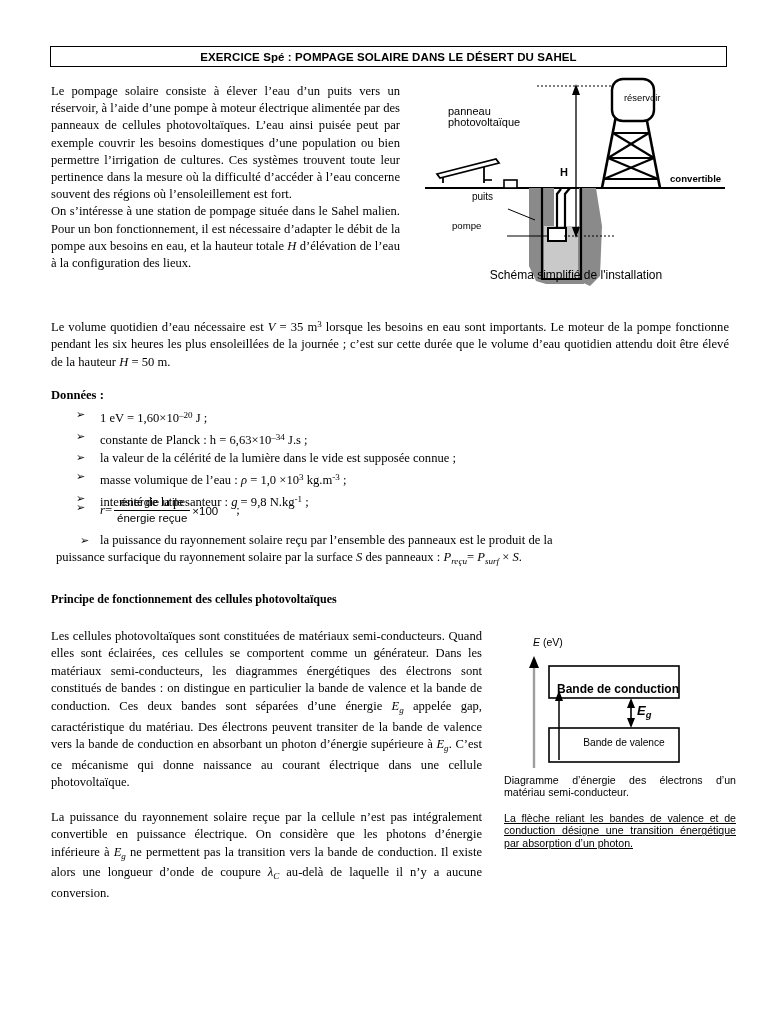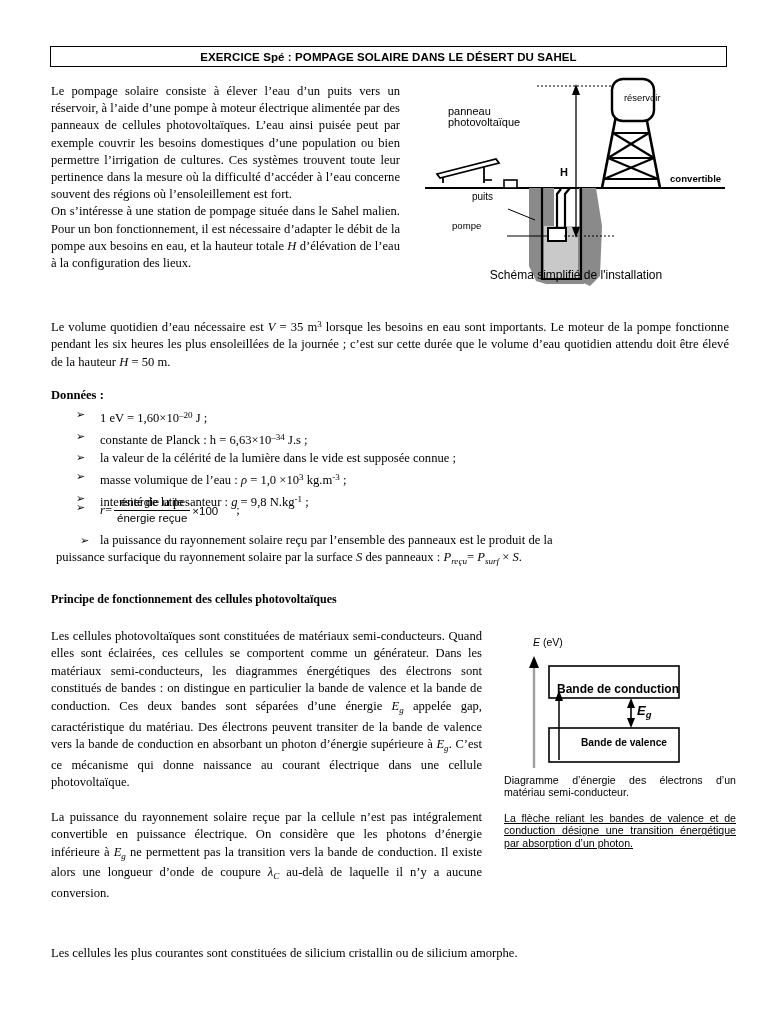--- a/index.html
+++ b/index.html
@@ -382,30 +382,27 @@
 
       <line x1="128" y1="64" x2="128" y2="86" stroke="#000" stroke-width="1.6"></line>
       <polygon points="128,60 124,70 132,70" fill="#000"></polygon>
       <polygon points="128,90 124,80 132,80" fill="#000"></polygon>
     </svg>
 
     <div style="position:absolute;left:30px;top:-2px;font-family:'Liberation Sans',sans-serif;font-size:10.5px;">
       <span class="it">E</span><span> (eV)</span>
     </div>
     <div style="position:absolute;left:46px;top:36px;width:130px;text-align:right;font-family:'Liberation Sans',sans-serif;font-size:12px;font-weight:bold;margin-top:8px;">Bande de conduction</div>
-    <div style="position:absolute;left:46px;top:99px;width:150px;text-align:center;font-family:'Liberation Sans',sans-serif;font-size:10.2px;font-weight:bold;">Bande de valence</div>
+    <div style="position:absolute;left:46px;top:99px;width:150px;text-align:center;font-family:'Liberation Sans',sans-serif;font-size:10.2px;font-weight:normal;">Bande de valence</div>
     <div style="position:absolute;left:134px;top:65px;font-family:'Liberation Sans',sans-serif;font-size:13px;font-style:italic;font-weight:bold;">
       <span>E</span><span class="sub">g</span>
     </div>
   </div>
 
   <div class="fig2-caption">
     <p>Diagramme d’énergie des électrons d’un matériau semi-conducteur.</p>
   </div>
   <div class="fig2-note">
     <p>La flèche reliant les bandes de valence et de conduction désigne une transition énergétique par absorption d’un photon.</p>
   </div>
 
-  <div class="para-final">
-    <p>Les cellules les plus courantes sont constituées de silicium cristallin ou de silicium amorphe.</p>
-  </div>
 
 </div>
 
 </body></html>

